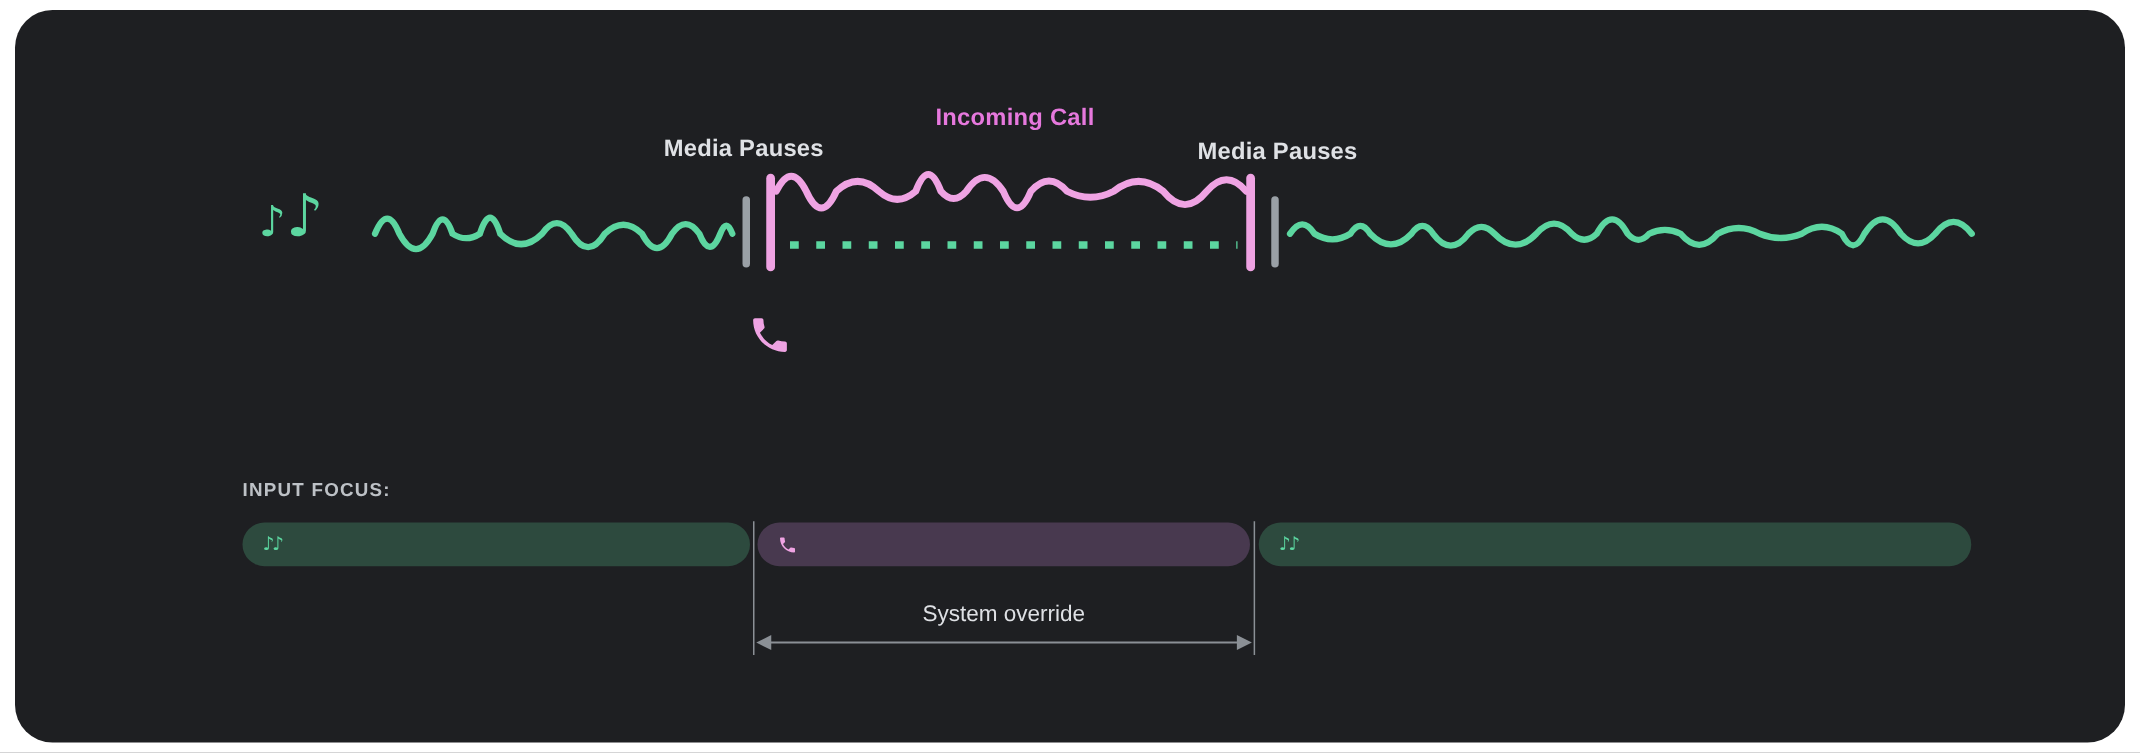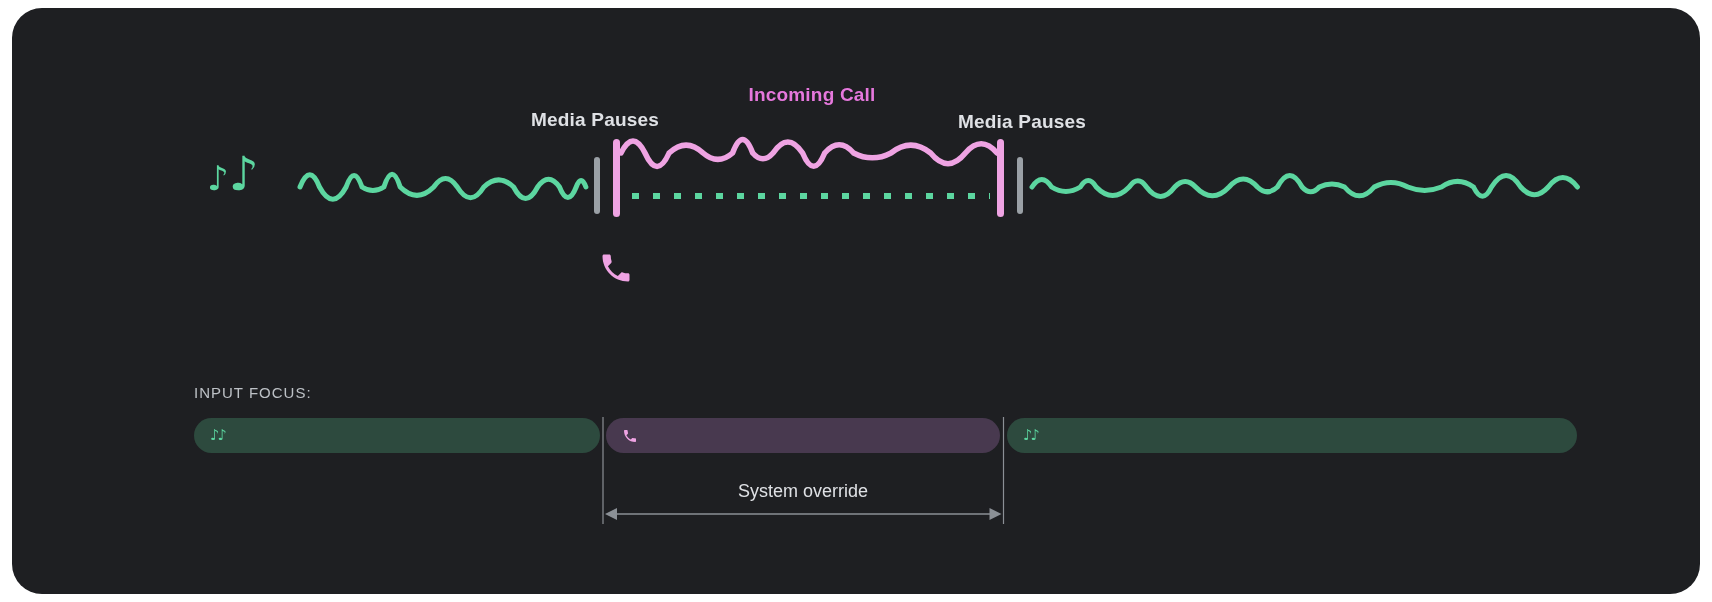--- a/index.html
+++ b/index.html
@@ -41,21 +41,21 @@
   }
   .music-big .note-sm { font-size: 34px; }
   .music-big .note-lg { font-size: 47px; }
 
   .phone-big { position: absolute; }
 
   .focus-title {
     position: absolute;
     color: var(--color-focus_title_gray, #bdc1c6);
     font-size: 15px;
-    font-weight: 400;
+    font-weight: 700;
     letter-spacing: 1px;
   }
 
   .pill {
     position: absolute;
     height: 35px;
     border-radius: 18px;
     display: flex;
     align-items: center;
     padding-left: 16px;

